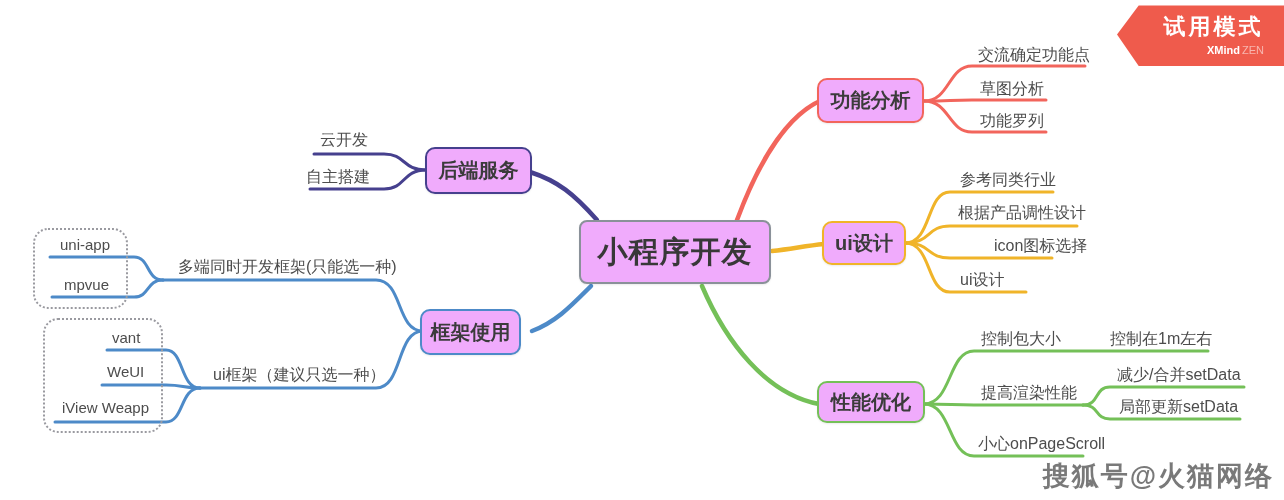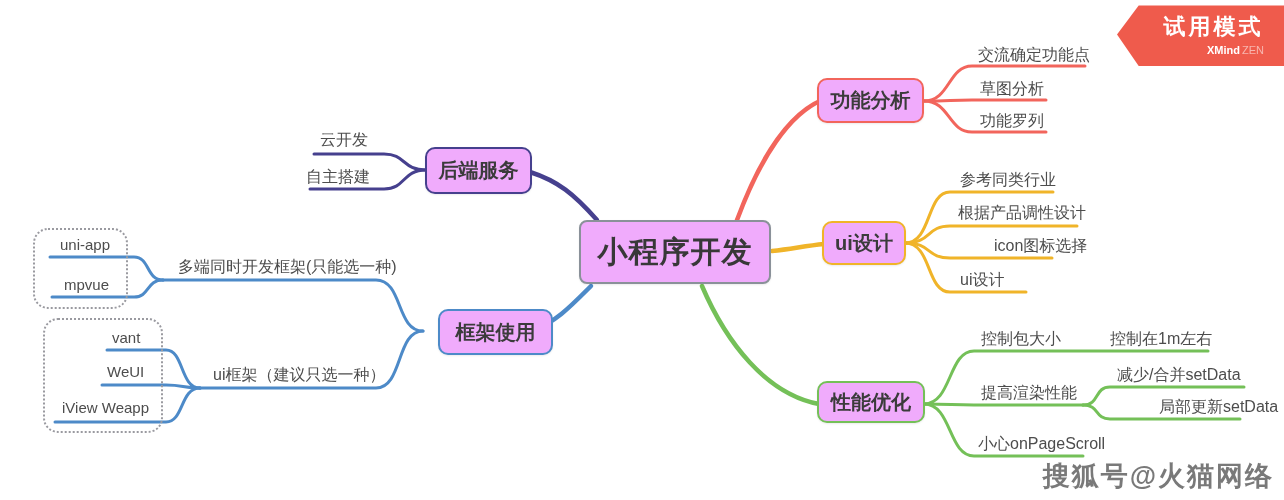--- a/index.html
+++ b/index.html
@@ -105,36 +105,36 @@
 
   <div class="boundary" style="left:33px;top:228px;width:95px;height:81px;"></div>
   <div class="boundary" style="left:43px;top:318px;width:120px;height:115px;"></div>
 
   <div class="topic-box central" style="left:579px;top:220px;width:192px;height:64px;">小程序开发</div>
 
   <div class="topic-box b-red" style="left:817px;top:78px;width:107px;height:45px;">功能分析</div>
   <div class="topic-box b-yellow" style="left:822px;top:221px;width:84px;height:44px;">ui设计</div>
   <div class="topic-box b-green" style="left:817px;top:381px;width:108px;height:42px;">性能优化</div>
   <div class="topic-box b-indigo" style="left:425px;top:147px;width:107px;height:47px;">后端服务</div>
-  <div class="topic-box b-blue" style="left:438px;top:309px;width:115px;height:46px;">框架使用</div>
+  <div class="topic-box b-blue" style="left:420px;top:309px;width:101px;height:46px;">框架使用</div>
 
   <div class="leaf" style="left:978px;top:45px;">交流确定功能点</div>
   <div class="leaf" style="left:980px;top:79px;">草图分析</div>
   <div class="leaf" style="left:980px;top:111px;">功能罗列</div>
 
   <div class="leaf" style="left:960px;top:170px;">参考同类行业</div>
   <div class="leaf" style="left:958px;top:203px;">根据产品调性设计</div>
   <div class="leaf" style="left:958px;top:236px;margin-left:36px;">icon图标选择</div>
   <div class="leaf" style="left:960px;top:270px;">ui设计</div>
 
   <div class="leaf" style="left:981px;top:329px;">控制包大小</div>
   <div class="leaf" style="left:1110px;top:329px;">控制在1m左右</div>
   <div class="leaf" style="left:981px;top:383px;">提高渲染性能</div>
   <div class="leaf" style="left:1117px;top:365px;">减少/合并setData</div>
-  <div class="leaf" style="left:1119px;top:397px;margin-left:40px;">局部更新setData</div>
+  <div class="leaf" style="left:1119px;top:397px;">局部更新setData</div>
   <div class="leaf" style="left:978px;top:434px;">小心onPageScroll</div>
 
   <div class="leaf" style="left:320px;top:130px;">云开发</div>
   <div class="leaf" style="left:306px;top:167px;">自主搭建</div>
 
   <div class="leaf" style="left:178px;top:257px;">多端同时开发框架(只能选一种)</div>
   <div class="leaf small" style="left:60px;top:236px;">uni-app</div>
   <div class="leaf small" style="left:64px;top:276px;">mpvue</div>
   <div class="leaf" style="left:213px;top:365px;">ui框架（建议只选一种）</div>
   <div class="leaf small" style="left:112px;top:329px;">vant</div>

